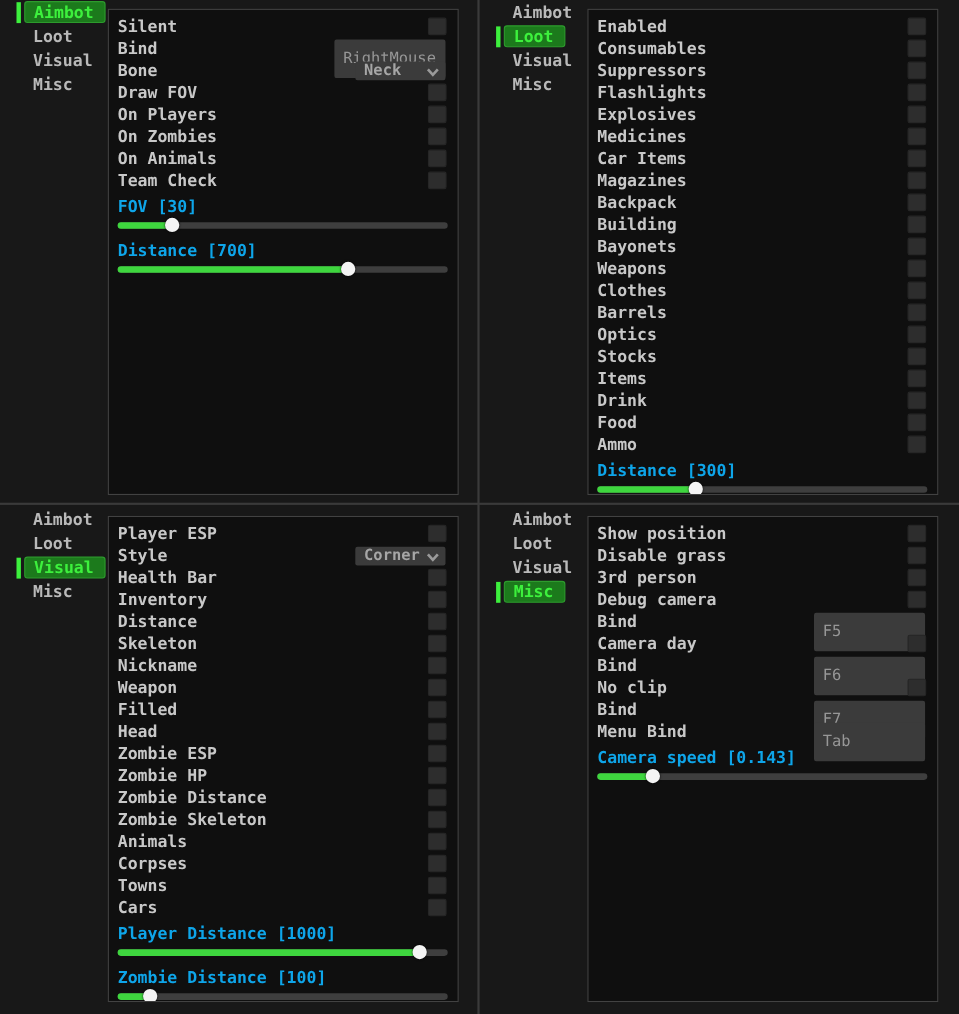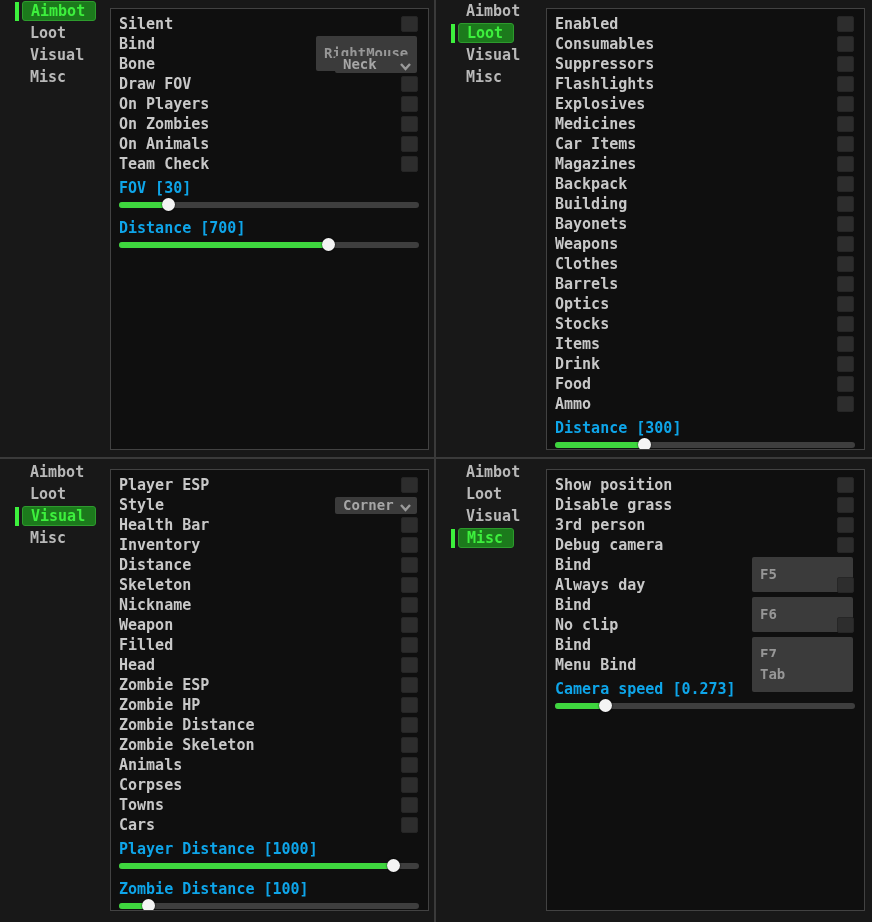--- a/index.html
+++ b/index.html
@@ -7,28 +7,28 @@
        font-family:"DejaVu Sans Mono",monospace;font-weight:bold;}
   .divider-v{position:absolute;left:434px;top:0;width:2px;height:922px;background:#3a3a3a;}
   .divider-h{position:absolute;left:0;top:457px;width:872px;height:2px;background:#3a3a3a;}
   .quad{position:absolute;width:436px;height:461px;}
   .sidebar{position:absolute;left:0;top:0;width:110px;}
   .tab{position:relative;height:22px;font-size:15px;color:#b9b9b9;cursor:pointer;}
   .tab .lbl{position:absolute;left:30px;top:2px;line-height:18px;white-space:nowrap;}
   .tab.active .bar{position:absolute;left:15px;top:2px;width:4px;height:19px;background:#3df03d;}
   .tab.active .lbl{left:22px;top:1px;background:#1c7a1c;border:1px solid #2d9b2d;border-radius:3px;
        color:#3df03d;padding:0 10px 0 8px;height:18px;line-height:18px;}
-  .panel{position:absolute;left:110px;top:8px;width:319px;height:442px;box-sizing:border-box;
+  .panel{position:absolute;left:98px;top:8px;width:319px;height:442px;box-sizing:border-box;
        background:#0f0f0f;border:1px solid #424242;padding:5px 8px 0 8px;overflow:hidden;}
   .row{position:relative;height:20px;}
   .row .lbl{position:absolute;left:0;top:0;line-height:20px;font-size:15px;color:#c8c8c8;white-space:nowrap;}
   .checkbox{position:absolute;right:2px;top:2px;width:17px;height:16px;background:#2d2d2d;
        border-radius:2px;border:1px solid #262626;box-sizing:border-box;cursor:pointer;}
   .bindbtn{position:absolute;right:3px;top:2px;width:101px;height:35px;background:#3b3b3b;border:none;
-       border-radius:2px;font-family:"DejaVu Sans Mono",monospace;font-weight:bold;font-size:14px;
+       border-radius:2px;font-family:"DejaVu Sans Mono",monospace;font-weight:normal;font-size:14px;
        color:#979797;text-align:left;padding:0 0 0 8px;box-sizing:border-box;line-height:17px;cursor:pointer;}
   .select{position:absolute;right:3px;top:2px;width:82px;height:17px;background:#3b3b3b;border-radius:2px;
        box-sizing:border-box;padding-left:8px;color:#a6a6a6;font-size:14px;line-height:17px;cursor:pointer;}
   .select .chev{position:absolute;right:5px;top:3px;}
   .sliderblock{position:relative;height:36px;margin-top:4px;}
   .sliderblock .lbl{position:absolute;left:0;top:0;line-height:20px;font-size:15px;color:#0ea5e9;white-space:nowrap;}
   .track{position:absolute;left:0;top:24px;width:300px;height:6px;background:#3e3e3e;border-radius:3px;cursor:pointer;}
   .fill{position:absolute;left:0;top:0;height:6px;background:#3ed63e;border-radius:3px;}
   .thumb{position:absolute;top:-4px;width:13px;height:13px;border-radius:50%;background:#f4f4f4;
        margin-left:-7px;box-shadow:0 0 2px #000;cursor:grab;}
@@ -349,41 +349,41 @@
           </div>
           <div class="row">
             <span class="lbl">Debug camera</span>
             <span class="checkbox"></span>
           </div>
           <div class="row">
             <span class="lbl">Bind</span>
             <button class="bindbtn">F5</button>
           </div>
           <div class="row">
-            <span class="lbl">Always day</span>
+            <span class="lbl">Camera day</span>
             <span class="checkbox"></span>
           </div>
           <div class="row">
             <span class="lbl">Bind</span>
             <button class="bindbtn">F6</button>
           </div>
           <div class="row">
             <span class="lbl">No clip</span>
             <span class="checkbox"></span>
           </div>
           <div class="row">
             <span class="lbl">Bind</span>
             <button class="bindbtn">F7</button>
           </div>
           <div class="row">
             <span class="lbl">Menu Bind</span>
             <button class="bindbtn">Tab</button>
           </div>
           <div class="sliderblock">
-            <span class="lbl">Camera speed [0.273]</span>
+            <span class="lbl">Camera speed [0.143]</span>
             <div class="track">
               <div class="fill" style="width: 17%;"></div>
               <div class="thumb" style="left: 17%;"></div>
             </div>
           </div>
         </div>
       </section>
     </div>
   <div class="divider-v"></div>
   <div class="divider-h"></div>

